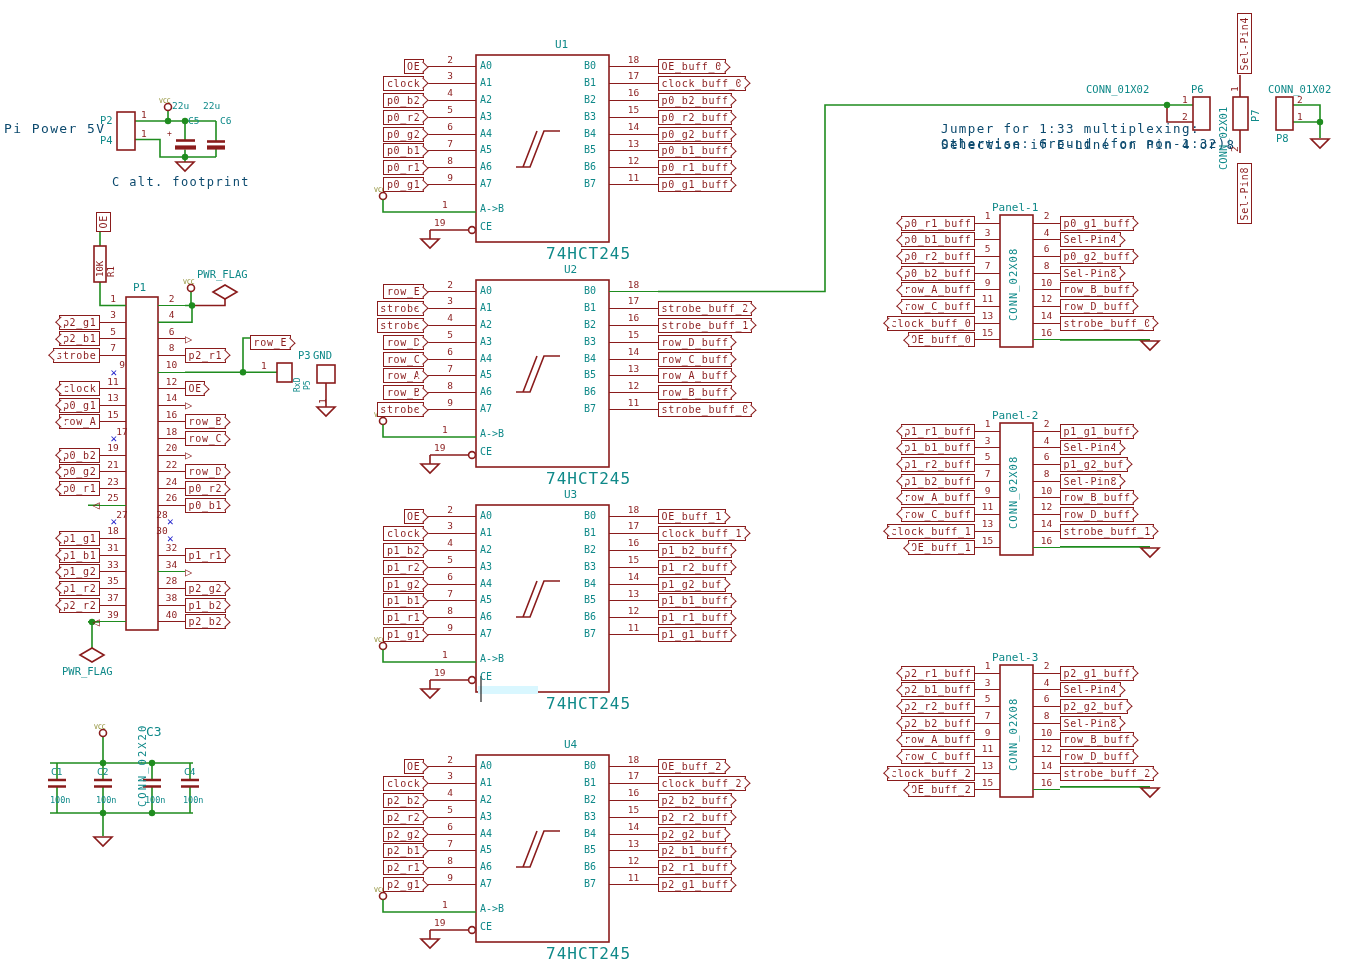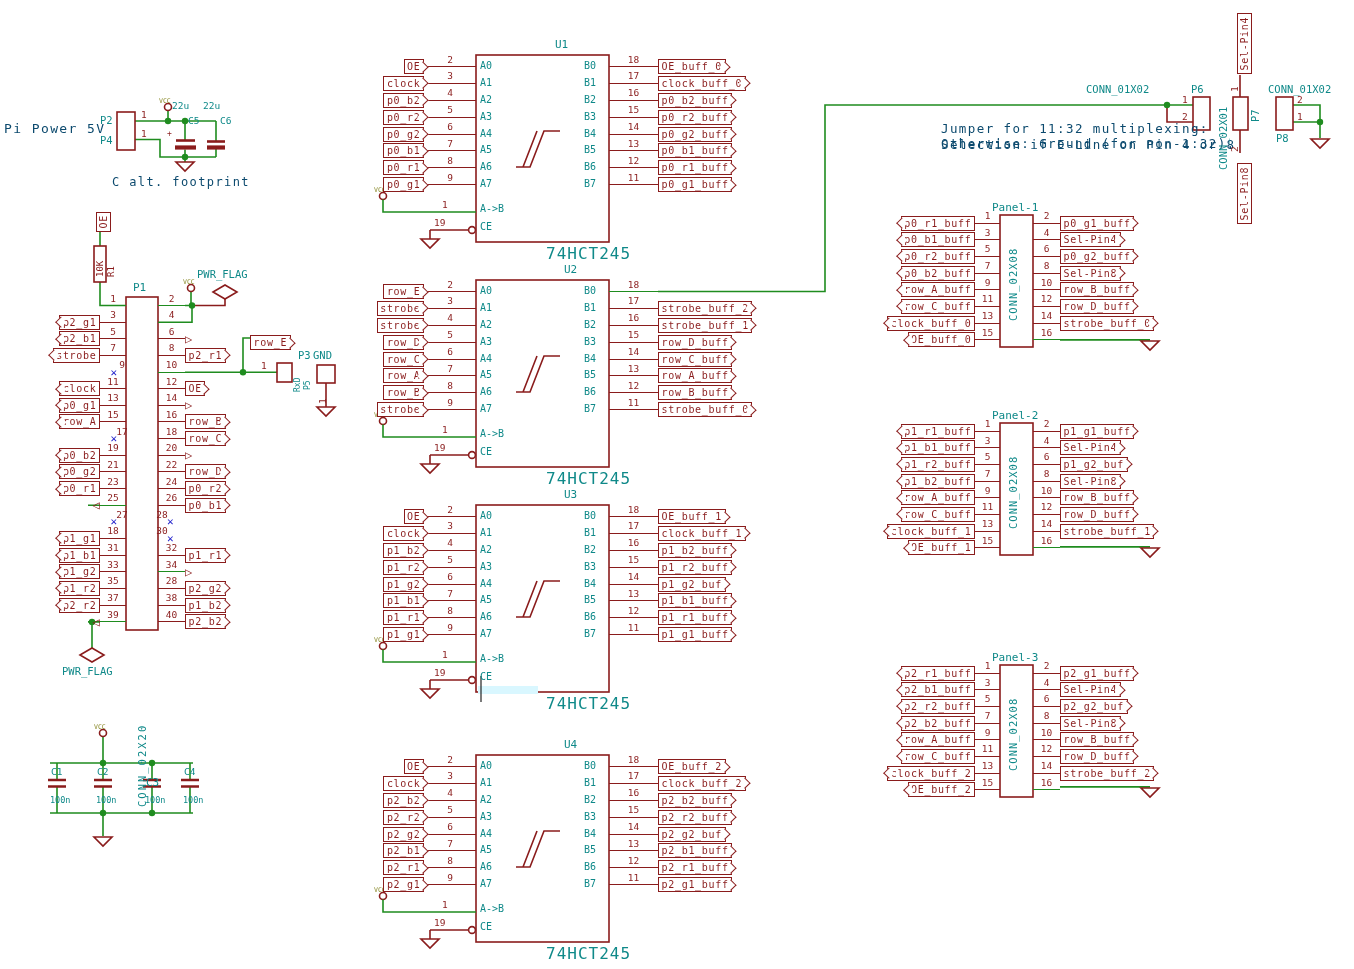--- a/index.html
+++ b/index.html
@@ -185,28 +185,28 @@
 <div class="txt tipR" style="left:250px;top:331px"><span class="tag">row_E</span></div>
 <div class="txt teal" style="left:298px;top:349px">P3</div>
 <div class="txt maroon" style="left:261px;top:360px">1</div>
 <div class="vt teal" style="left:293px;top:392px;font-size:8px">RxD</div>
 <div class="vt teal" style="left:303px;top:390px;font-size:8px">P5</div>
 <div class="txt teal" style="left:313px;top:349px">GND</div>
 <div class="vt maroon" style="left:317px;top:404px">1</div>
 
 <div class="txt teal" style="left:51px;top:766px;font-size:9.5px">C1</div>
 <div class="txt teal" style="left:97px;top:766px;font-size:9.5px">C2</div>
-<div class="txt teal" style="left:146px;top:776px;font-size:11px">C3</div>
+<div class="txt teal" style="left:146px;top:724px;font-size:13px">C3</div>
 <div class="txt teal" style="left:184px;top:766px;font-size:9.5px">C4</div>
 <div class="txt teal" style="left:50px;top:795px;font-size:8.5px">100n</div>
 <div class="txt teal" style="left:96px;top:795px;font-size:8.5px">100n</div>
 <div class="txt teal" style="left:145px;top:795px;font-size:8.5px">100n</div>
 <div class="txt teal" style="left:183px;top:795px;font-size:8.5px">100n</div>
 
-<div class="txt blue" style="left:941px;top:121px">Jumper for 11:32 multiplexing:</div>
+<div class="txt blue" style="left:941px;top:121px">Jumper for 1:33 multiplexing:</div>
 <div class="txt blue" style="left:941px;top:137px">Selection if E-Line on Pin 4 or 8</div>
 <div class="txt blue" style="left:941px;top:136px">Otherwise: Ground (for non-1:32).</div>
 
 <div class="txt teal" style="left:1086px;top:83px">CONN_01X02</div>
 <div class="txt teal" style="left:1191px;top:83px">P6</div>
 <div class="txt maroon" style="left:1182px;top:94px">1</div>
 <div class="txt maroon" style="left:1182px;top:111px">2</div>
 <div class="vt teal" style="left:1217px;top:170px;font-size:10.5px">CONN_02X01</div>
 <div class="vt teal" style="left:1249px;top:122px">P7</div>
 <div class="vt maroon" style="left:1229px;top:92px">1</div>

